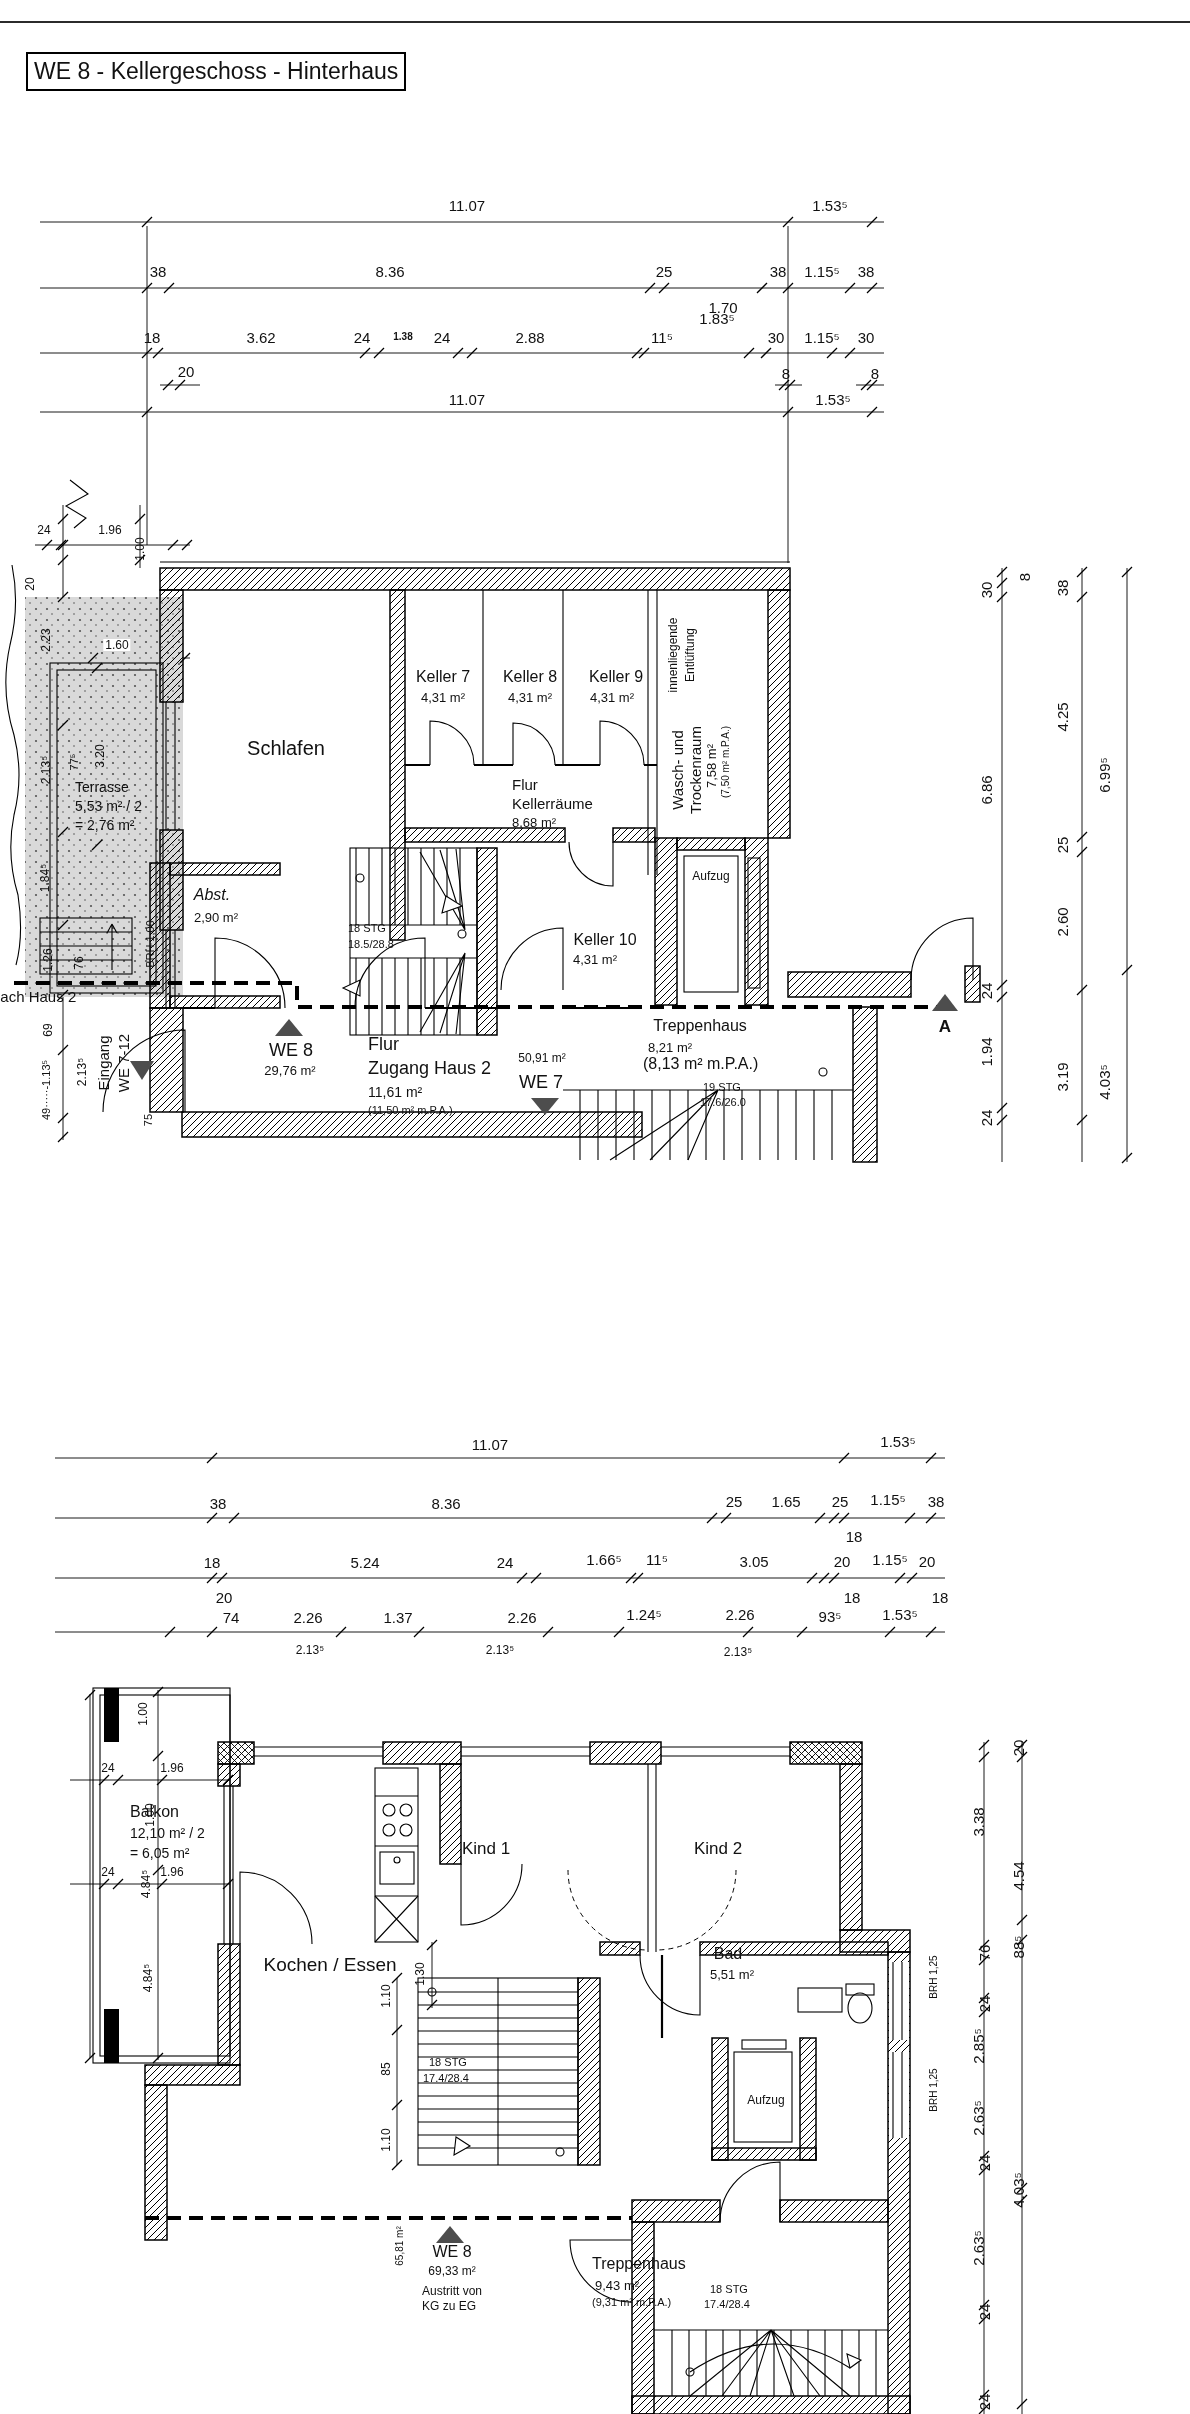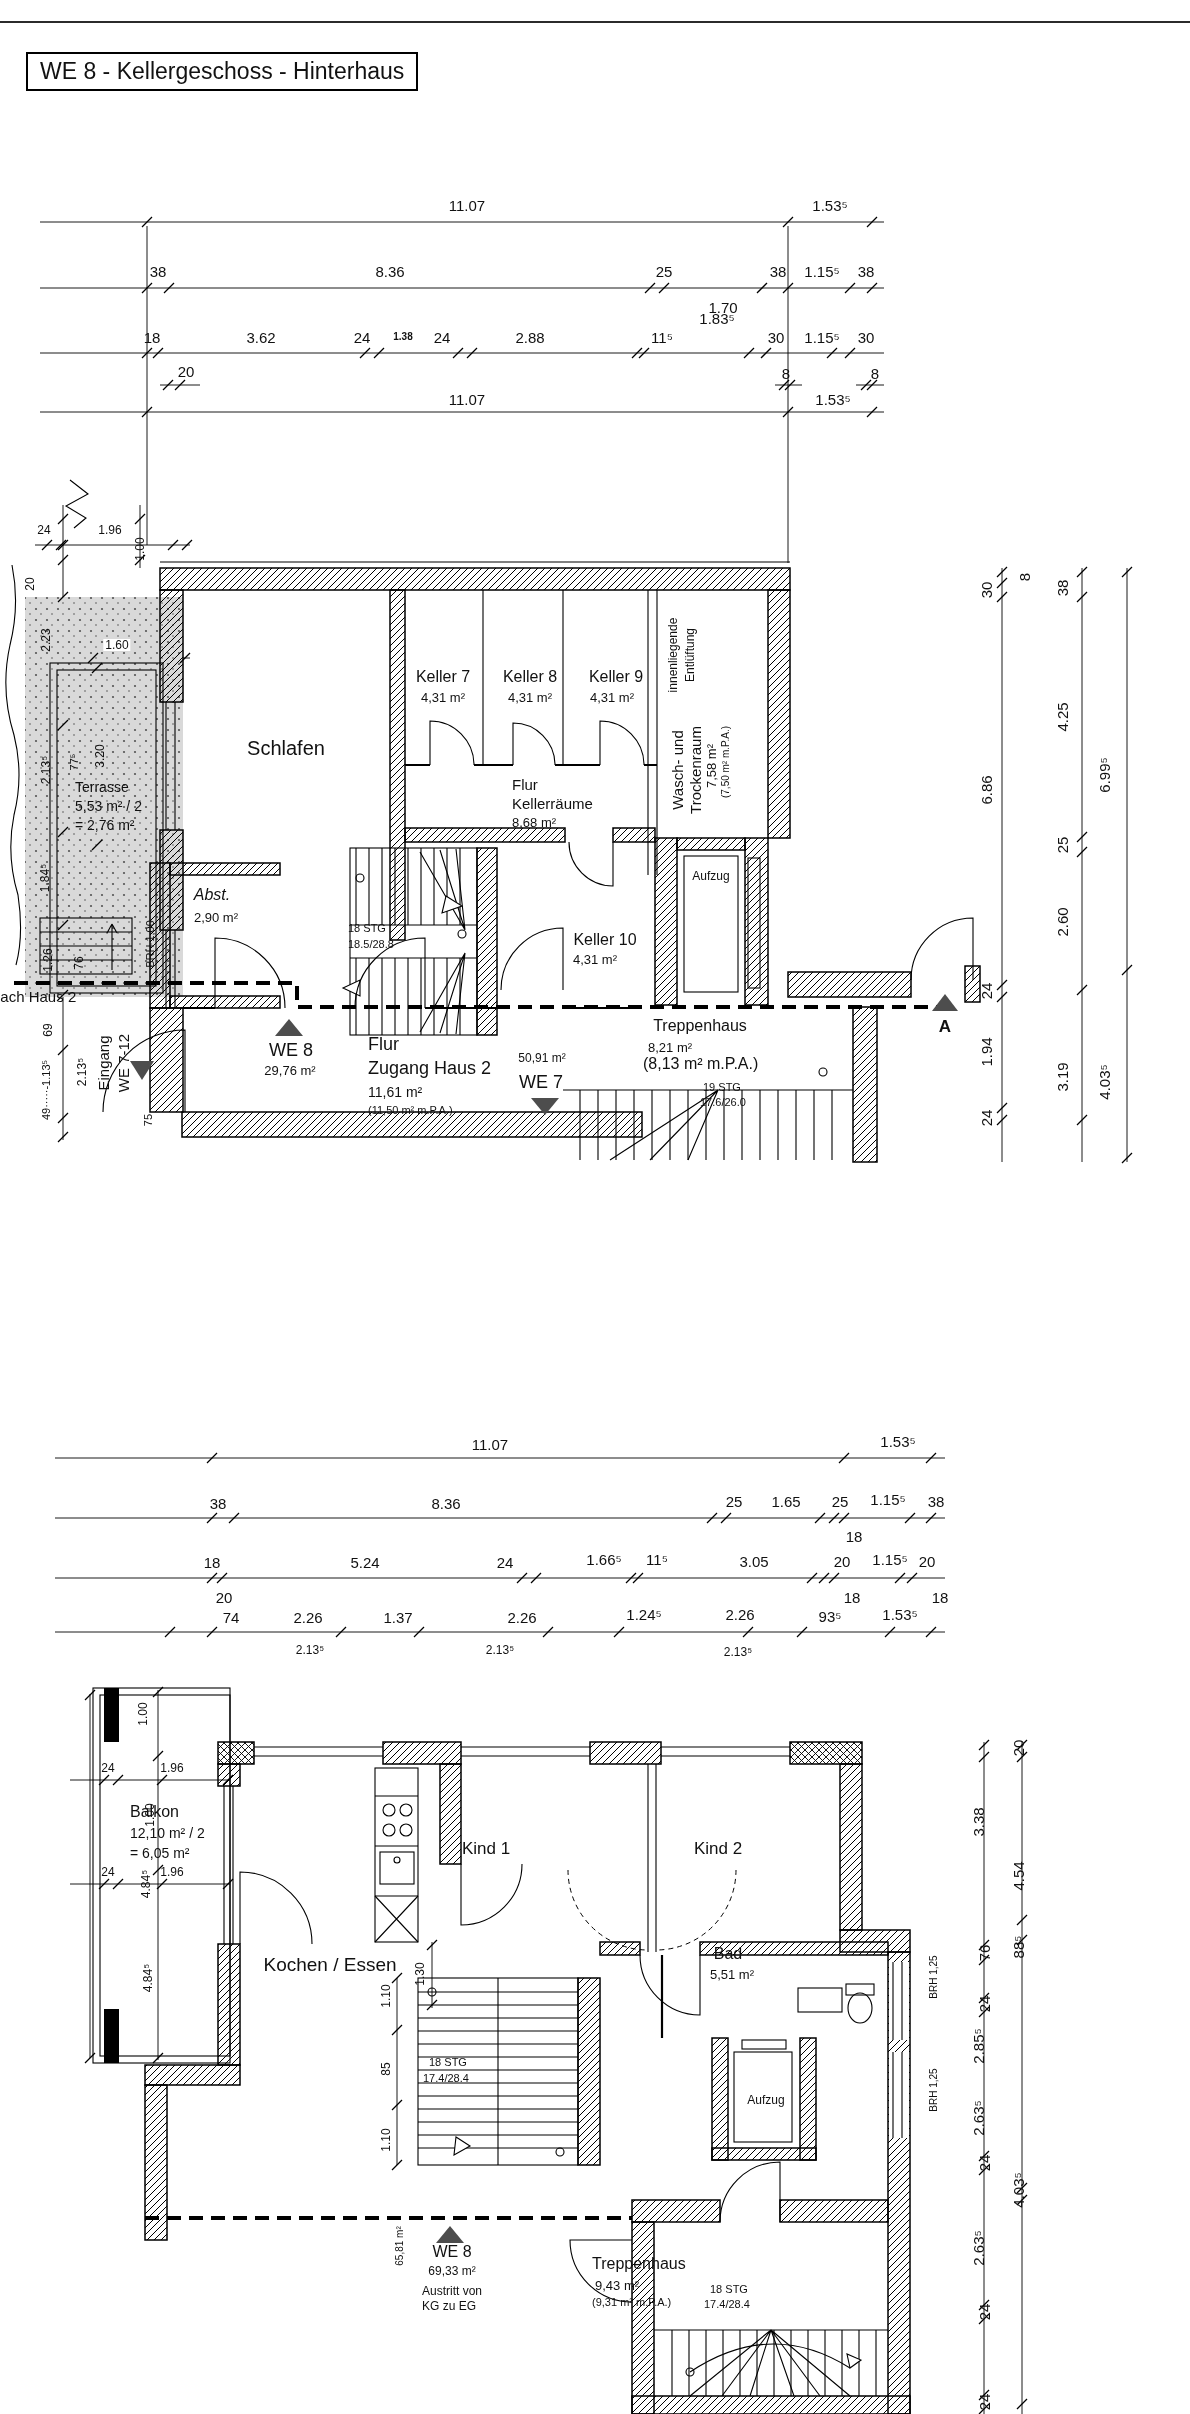--- a/index.html
+++ b/index.html
@@ -14,21 +14,21 @@
   .d{stroke:#000;stroke-width:0.9;fill:none}
   .sec{stroke:#000;stroke-width:4;stroke-dasharray:14 8;fill:none}
   .da{stroke:#000;stroke-width:1;stroke-dasharray:5 4;fill:none}
   .ar{fill:#fff;stroke:#000;stroke-width:1.1}
   .mk{fill:#4d4d4d}
   .o{stroke:#2b2b2b;stroke-width:2;fill:none}
   .lbl{position:absolute;transform:translate(-50%,-50%);white-space:nowrap;line-height:1;color:#111}
   .lbl.left{transform:translate(0,-50%)}
   .lbl.rot{transform:translate(-50%,-50%) rotate(-90deg)}
   .lbl.bg{background:#fff;padding:0 2px}
-  .titlebox{position:absolute;border:2px solid #000;padding:4px 12px;font-size:23px;background:#fff}
+  .titlebox{position:absolute;border:2px solid #000;padding:4px 6px;font-size:23px;background:#fff}
 </style>
 </head>
 <body style="background: rgb(255, 255, 255);">
 
 <div id="canvas">
 
   <svg width="1190" height="2414" viewBox="0 0 1190 2414">
     <defs>
       <pattern id="h" patternUnits="userSpaceOnUse" width="7" height="7">
         <path d="M-1,8 L8,-1" stroke="#000" stroke-width="1"></path>

